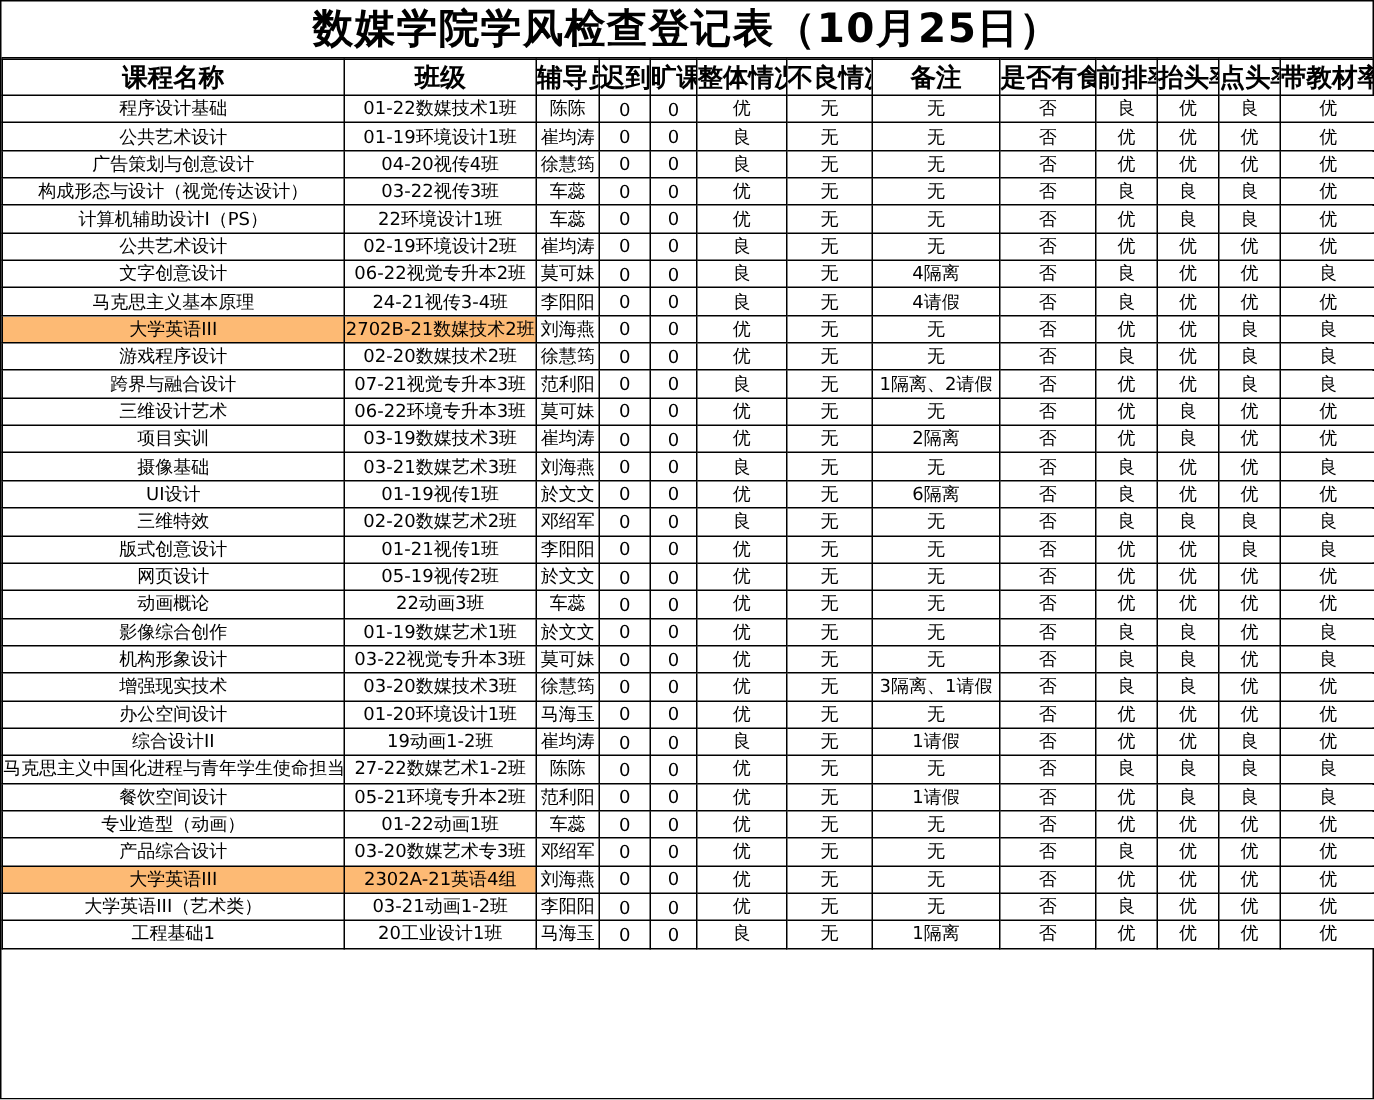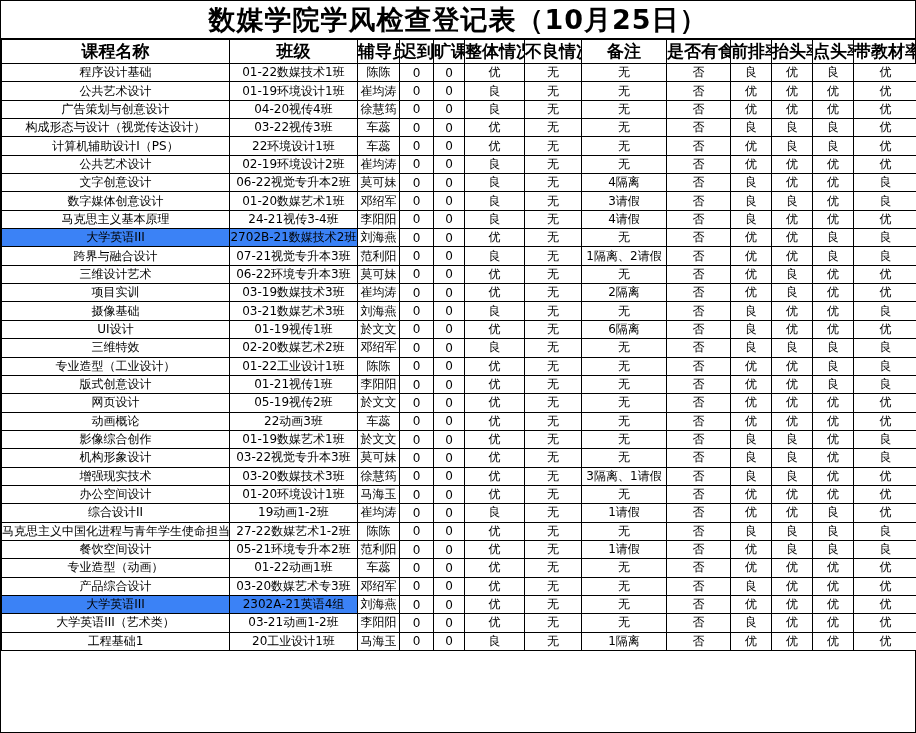--- a/index.html
+++ b/index.html
@@ -16,21 +16,21 @@
   }
   table{border-collapse:collapse;table-layout:fixed;width:916px;}
   th,td{
     border:1px solid #000;
     text-align:center;vertical-align:middle;
     white-space:nowrap;overflow:hidden;
     padding:0;
   }
   thead th{height:17px;font-size:17px;font-weight:700;}
   tbody td{height:17.35px;font-size:12px;font-weight:400;background:#fff;}
-  tbody td.shaded{background:#3b82f6;}
+  tbody td.shaded{background:#fdba74;}
 </style>
 </head>
 <body>
 
 <div class="sheet">
   <div class="title">数媒学院学风检查登记表（10月25日）</div>
   <table id="report-table">
     <colgroup>
       <col style="width:228px">
         <col style="width:128px">
@@ -163,35 +163,20 @@
           <td>良</td>
           <td>无</td>
           <td>4隔离</td>
           <td>否</td>
           <td>良</td>
           <td>优</td>
           <td>优</td>
           <td>良</td>
         </tr>
         <tr>
-          <td>数字媒体创意设计</td>
-          <td>01-20数媒艺术1班</td>
-          <td>邓绍军</td>
-          <td>0</td>
-          <td>0</td>
-          <td>良</td>
-          <td>无</td>
-          <td>3请假</td>
-          <td>否</td>
-          <td>良</td>
-          <td>良</td>
-          <td>优</td>
-          <td>良</td>
-        </tr>
-        <tr>
           <td>马克思主义基本原理</td>
           <td>24-21视传3-4班</td>
           <td>李阳阳</td>
           <td>0</td>
           <td>0</td>
           <td>良</td>
           <td>无</td>
           <td>4请假</td>
           <td>否</td>
           <td>良</td>
@@ -208,20 +193,35 @@
           <td>优</td>
           <td>无</td>
           <td>无</td>
           <td>否</td>
           <td>优</td>
           <td>优</td>
           <td>良</td>
           <td>良</td>
         </tr>
         <tr>
+          <td>游戏程序设计</td>
+          <td>02-20数媒技术2班</td>
+          <td>徐慧筠</td>
+          <td>0</td>
+          <td>0</td>
+          <td>优</td>
+          <td>无</td>
+          <td>无</td>
+          <td>否</td>
+          <td>良</td>
+          <td>优</td>
+          <td>良</td>
+          <td>良</td>
+        </tr>
+        <tr>
           <td>跨界与融合设计</td>
           <td>07-21视觉专升本3班</td>
           <td>范利阳</td>
           <td>0</td>
           <td>0</td>
           <td>良</td>
           <td>无</td>
           <td>1隔离、2请假</td>
           <td>否</td>
           <td>优</td>
@@ -294,35 +294,20 @@
           <td>02-20数媒艺术2班</td>
           <td>邓绍军</td>
           <td>0</td>
           <td>0</td>
           <td>良</td>
           <td>无</td>
           <td>无</td>
           <td>否</td>
           <td>良</td>
           <td>良</td>
-          <td>良</td>
-          <td>良</td>
-        </tr>
-        <tr>
-          <td>专业造型（工业设计）</td>
-          <td>01-22工业设计1班</td>
-          <td>陈陈</td>
-          <td>0</td>
-          <td>0</td>
-          <td>优</td>
-          <td>无</td>
-          <td>无</td>
-          <td>否</td>
-          <td>优</td>
-          <td>优</td>
           <td>良</td>
           <td>良</td>
         </tr>
         <tr>
           <td>版式创意设计</td>
           <td>01-21视传1班</td>
           <td>李阳阳</td>
           <td>0</td>
           <td>0</td>
           <td>优</td>

